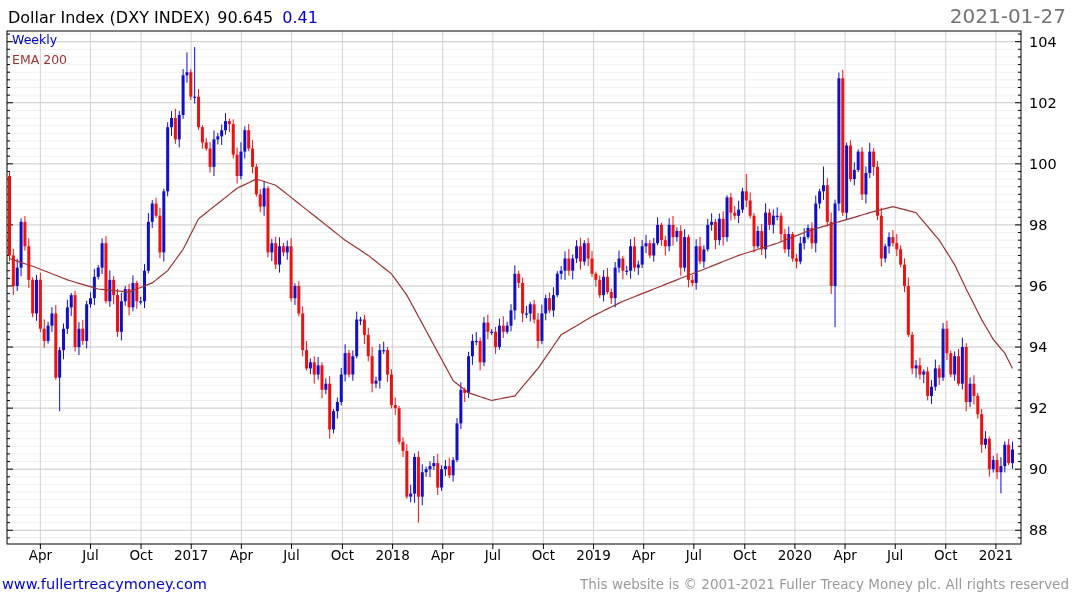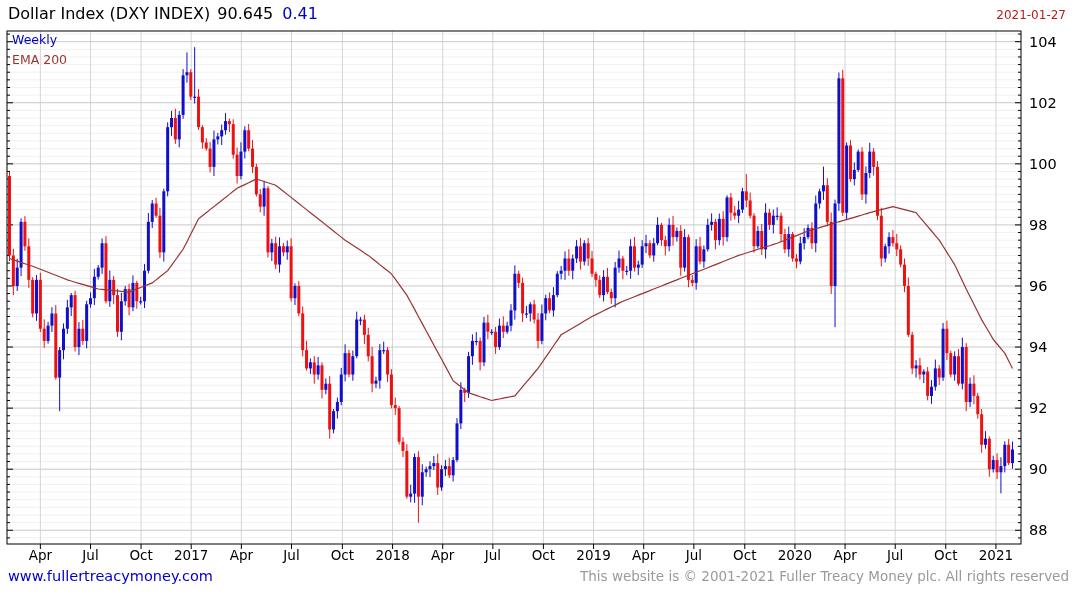--- a/index.html
+++ b/index.html
@@ -2,25 +2,25 @@
 <html><head>
 <meta charset="utf-8">
 <style>
   html,body{margin:0;padding:0;background:#ffffff;}
   body{width:1075px;height:600px;overflow:hidden;font-family:"DejaVu Sans","Liberation Sans",sans-serif;}
   .page{width:1075px;height:600px;position:relative;}
   .title-row{height:26px;display:flex;justify-content:space-between;align-items:baseline;padding:4px 8px 0 8px;box-sizing:border-box;}
   .title{font-size:16px;color:#000;white-space:nowrap;}
   .title .price{margin-left:7px;}
   .title .chg{margin-left:9px;color:#0000cc;}
-  .date{font-size:12px;color:#b91c1c;padding-right:1px;}
+  .date{font-size:20px;color:#737373;padding-right:1px;}
   #chart{display:block;}
   .lg-weekly{font-size:12.5px;fill:#0000bb;}
   .lg-ema{font-size:12.5px;fill:#993333;}
-  .footer{height:28px;display:flex;justify-content:space-between;align-items:flex-start;padding:0 6px 4px 8px;box-sizing:border-box;}
+  .footer{height:28px;display:flex;justify-content:space-between;align-items:flex-end;padding:0 6px 4px 2px;box-sizing:border-box;}
   .site{font-size:14.5px;color:#0000cc;text-decoration:none;}
   .copy{font-size:13.5px;color:#9a9a9a;}
 </style>
 </head>
 <body>
 
 <div class="page">
 
   <div class="title-row">
     <div class="title">

